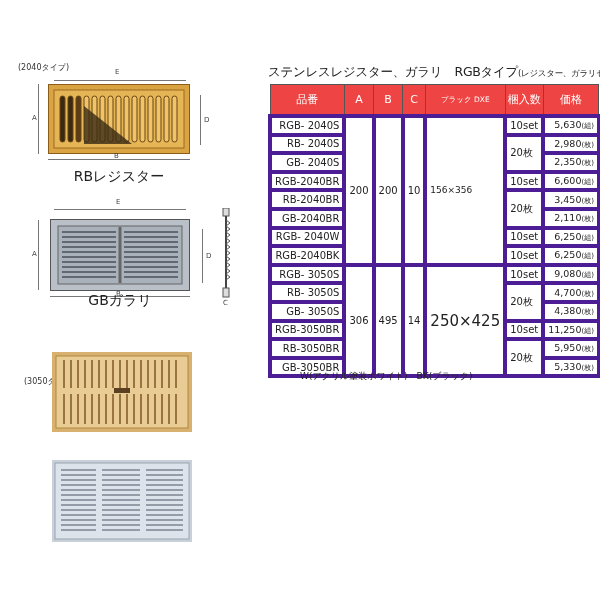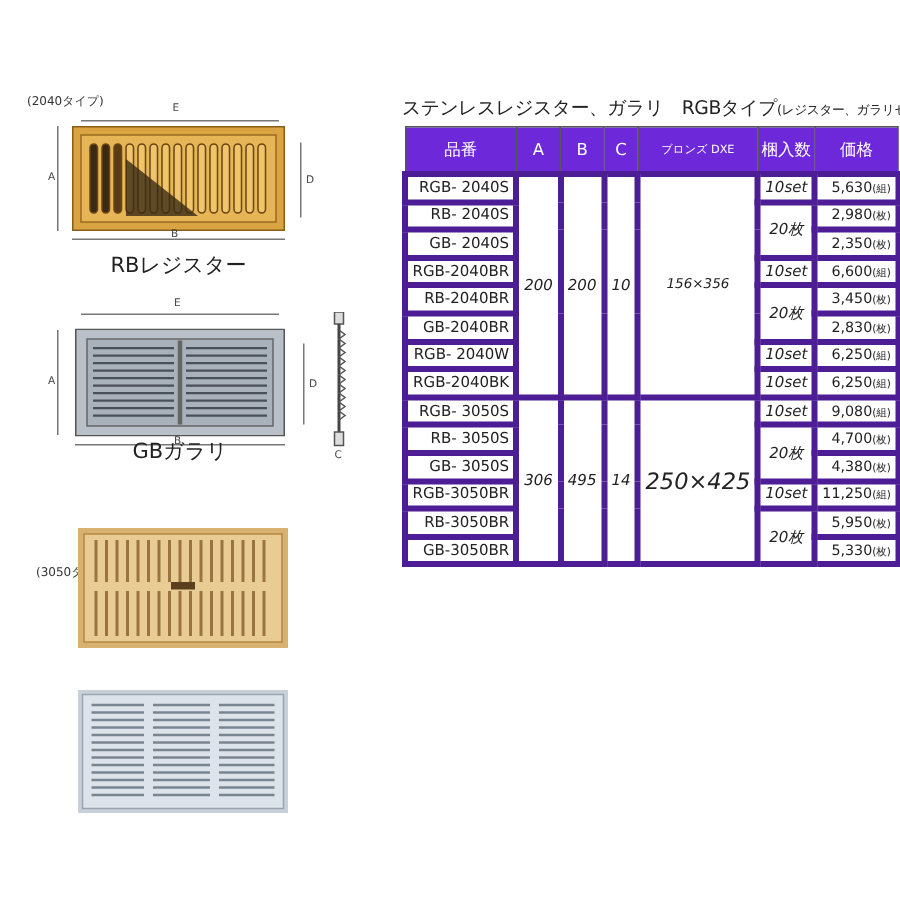--- a/index.html
+++ b/index.html
@@ -4,25 +4,25 @@
 <style>
   html,body{margin:0;padding:0;background:#fff;}
   body{width:600px;height:600px;position:relative;overflow:hidden;font-family:"DejaVu Sans","Liberation Sans",sans-serif;color:#222;}
   .abs{position:absolute;}
   .type-label{font-size:8px;color:#333;}
   .caption{font-size:14px;color:#222;text-align:center;}
   .dim{font-size:7px;color:#444;}
   .title{left:268px;top:64px;font-size:12.5px;white-space:nowrap;letter-spacing:-0.3px;}
   .title small{font-size:8.5px;}
   table.spec{position:absolute;left:268px;top:84px;border-collapse:collapse;font-size:10px;}
-  table.spec th{background:#6d28d9;color:#fff;font-weight:normal;height:29px;border:1px solid #555;text-align:center;font-size:11px;padding:0;}
+  table.spec th{background:#ef4444;color:#fff;font-weight:normal;height:29px;border:1px solid #555;text-align:center;font-size:11px;padding:0;}
   table.spec th.small{font-size:7.5px;line-height:8px;}
   table.spec td{border:4px solid #4c1d95;height:14.6px;padding:0 3px;white-space:nowrap;}
   td.name{text-align:right;}
-  td.c{text-align:center;font-style:italic;}
+  td.c{text-align:left;}
   td.price{text-align:right;font-size:9.5px;}
   td.price small{font-size:7px;}
   .note{left:268px;top:370px;font-size:9px;line-height:12px;white-space:nowrap;}
   .dimline{position:absolute;background:#777;}
 </style>
 </head>
 <body>
 
 <div class="abs type-label" style="left:18px;top:62px;">(2040タイプ)</div>
 
@@ -208,21 +208,21 @@
       <col style="width:45px">
       <col style="width:49px">
       <col style="width:58px">
   </colgroup>
   <thead>
     <tr>
       <th>品番</th>
       <th>A</th>
       <th>B</th>
       <th>C</th>
-      <th class="small">ブロンズ DXE</th>
+      <th class="small">ブラック DXE</th>
       <th>梱入数</th>
       <th>価格</th>
     </tr>
   </thead>
   <tbody>
     <tr>
       <td class="name">RGB- 2040S</td>
       <td class="c" rowspan="8">200</td>
       <td class="c" rowspan="8">200</td>
       <td class="c" rowspan="8">10</td>
@@ -244,21 +244,21 @@
       <td class="c">10set</td>
       <td class="price"><span>6,600</span><small>(組)</small></td>
     </tr>
     <tr>
       <td class="name">RB-2040BR</td>
       <td class="c" rowspan="2">20枚</td>
       <td class="price"><span>3,450</span><small>(枚)</small></td>
     </tr>
     <tr>
       <td class="name">GB-2040BR</td>
-      <td class="price"><span>2,830</span><small>(枚)</small></td>
+      <td class="price"><span>2,110</span><small>(枚)</small></td>
     </tr>
     <tr>
       <td class="name">RGB- 2040W</td>
       <td class="c">10set</td>
       <td class="price"><span>6,250</span><small>(組)</small></td>
     </tr>
     <tr>
       <td class="name">RGB-2040BK</td>
       <td class="c">10set</td>
       <td class="price"><span>6,250</span><small>(組)</small></td>
@@ -292,13 +292,14 @@
       <td class="price"><span>5,950</span><small>(枚)</small></td>
     </tr>
     <tr>
       <td class="name">GB-3050BR</td>
       <td class="price"><span>5,330</span><small>(枚)</small></td>
     </tr>
   </tbody>
 </table>
 
 <div class="abs note">
+  <div style="padding-left:32px;">W(アクリル塗装ホワイト)　BK(ブラック)</div>
 </div>
 
 </body></html>

